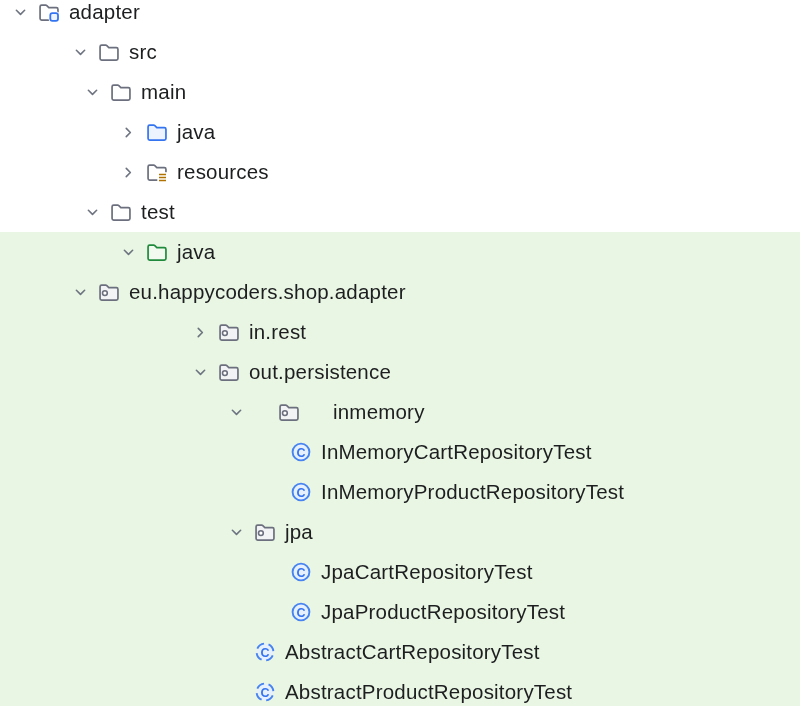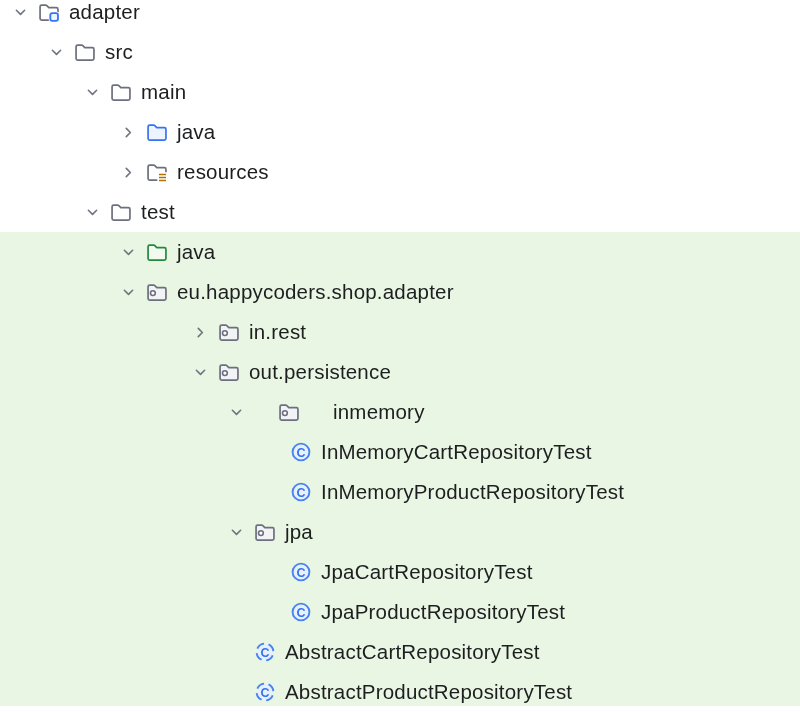--- a/index.html
+++ b/index.html
@@ -83,21 +83,21 @@
           <use href="#chev-down"></use>
         </svg>
       </span>
       <span class="icon">
         <svg width="24" height="24" viewBox="0 0 24 24">
           <use href="#ic-module"></use>
         </svg>
       </span>
       <span class="label bold">adapter</span>
     </div>
-    <div class="row" style="padding-left: 44px;">
+    <div class="row" style="padding-left: 68px;">
       <span class="chev">
         <svg width="15" height="15" viewBox="0 0 16 16">
           <use href="#chev-down"></use>
         </svg>
       </span>
       <span class="icon">
         <svg width="24" height="24" viewBox="0 0 24 24">
           <use href="#ic-folder"></use>
         </svg>
       </span>
@@ -161,21 +161,21 @@
           <use href="#chev-down"></use>
         </svg>
       </span>
       <span class="icon">
         <svg width="24" height="24" viewBox="0 0 24 24">
           <use href="#ic-folder-test"></use>
         </svg>
       </span>
       <span class="label">java</span>
     </div>
-    <div class="row hl" style="padding-left: 116px;">
+    <div class="row hl" style="padding-left: 68px;">
       <span class="chev">
         <svg width="15" height="15" viewBox="0 0 16 16">
           <use href="#chev-down"></use>
         </svg>
       </span>
       <span class="icon">
         <svg width="24" height="24" viewBox="0 0 24 24">
           <use href="#ic-package"></use>
         </svg>
       </span>

